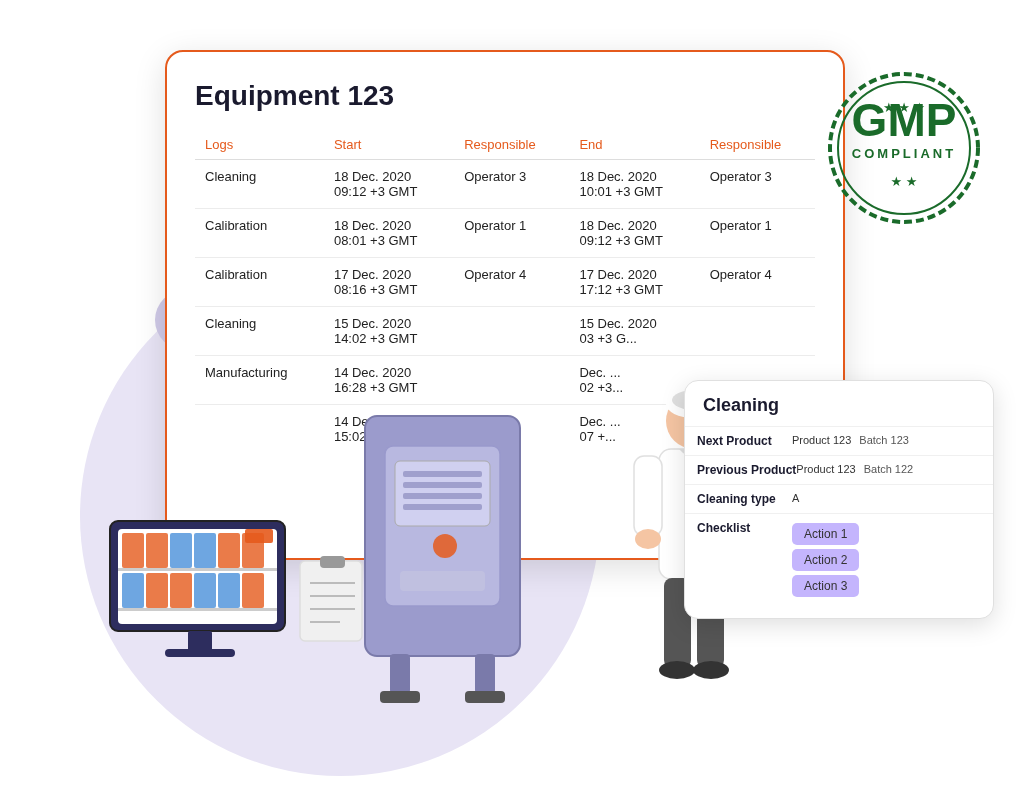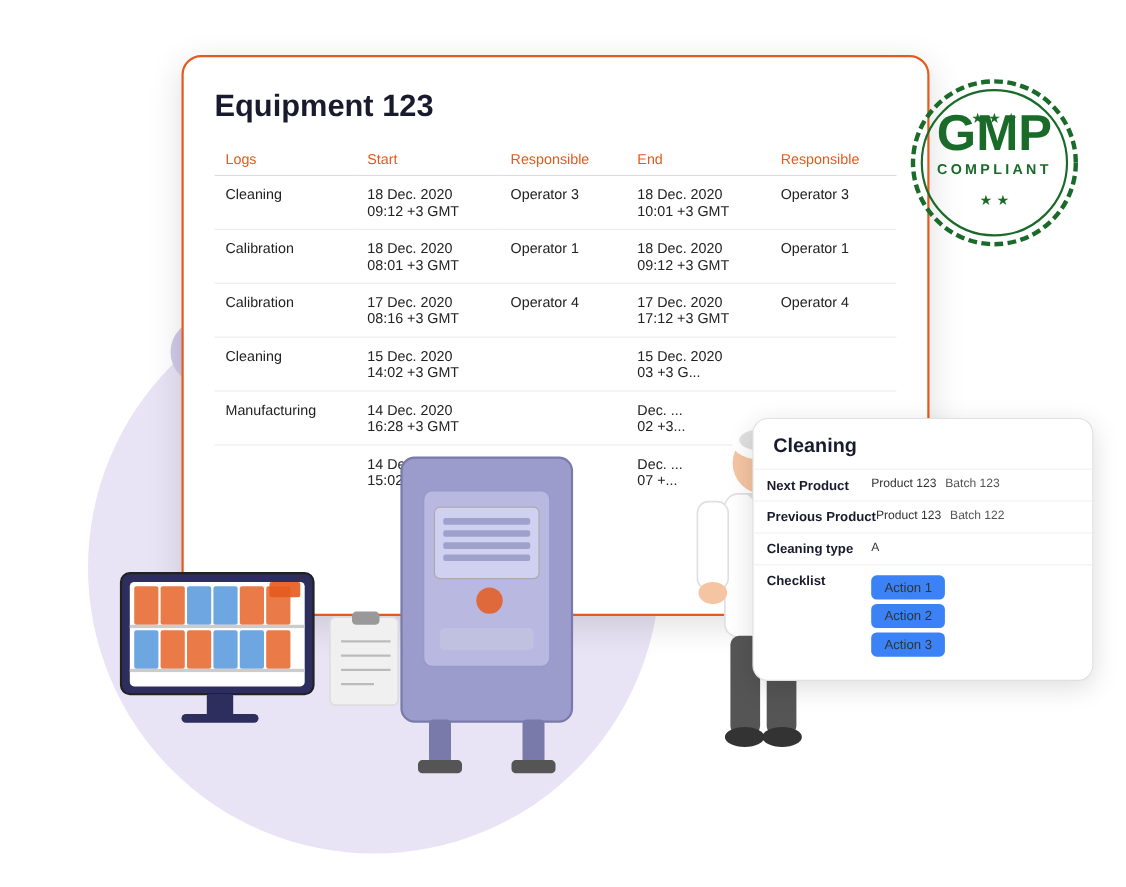--- a/index.html
+++ b/index.html
@@ -144,21 +144,21 @@
     .detail-value.batch {
       margin-left: 8px;
       color: #555;
     }
     .detail-checklist-actions {
       display: flex;
       flex-direction: column;
       gap: 0;
     }
     .checklist-action {
-      background: #3b82f6;
+      background: #c4b5fd;
       border-radius: 5px;
       padding: 4px 12px;
       margin: 2px 0;
       font-size: 12px;
       color: #333;
     }
 
     
     
     .desktop-illus {

